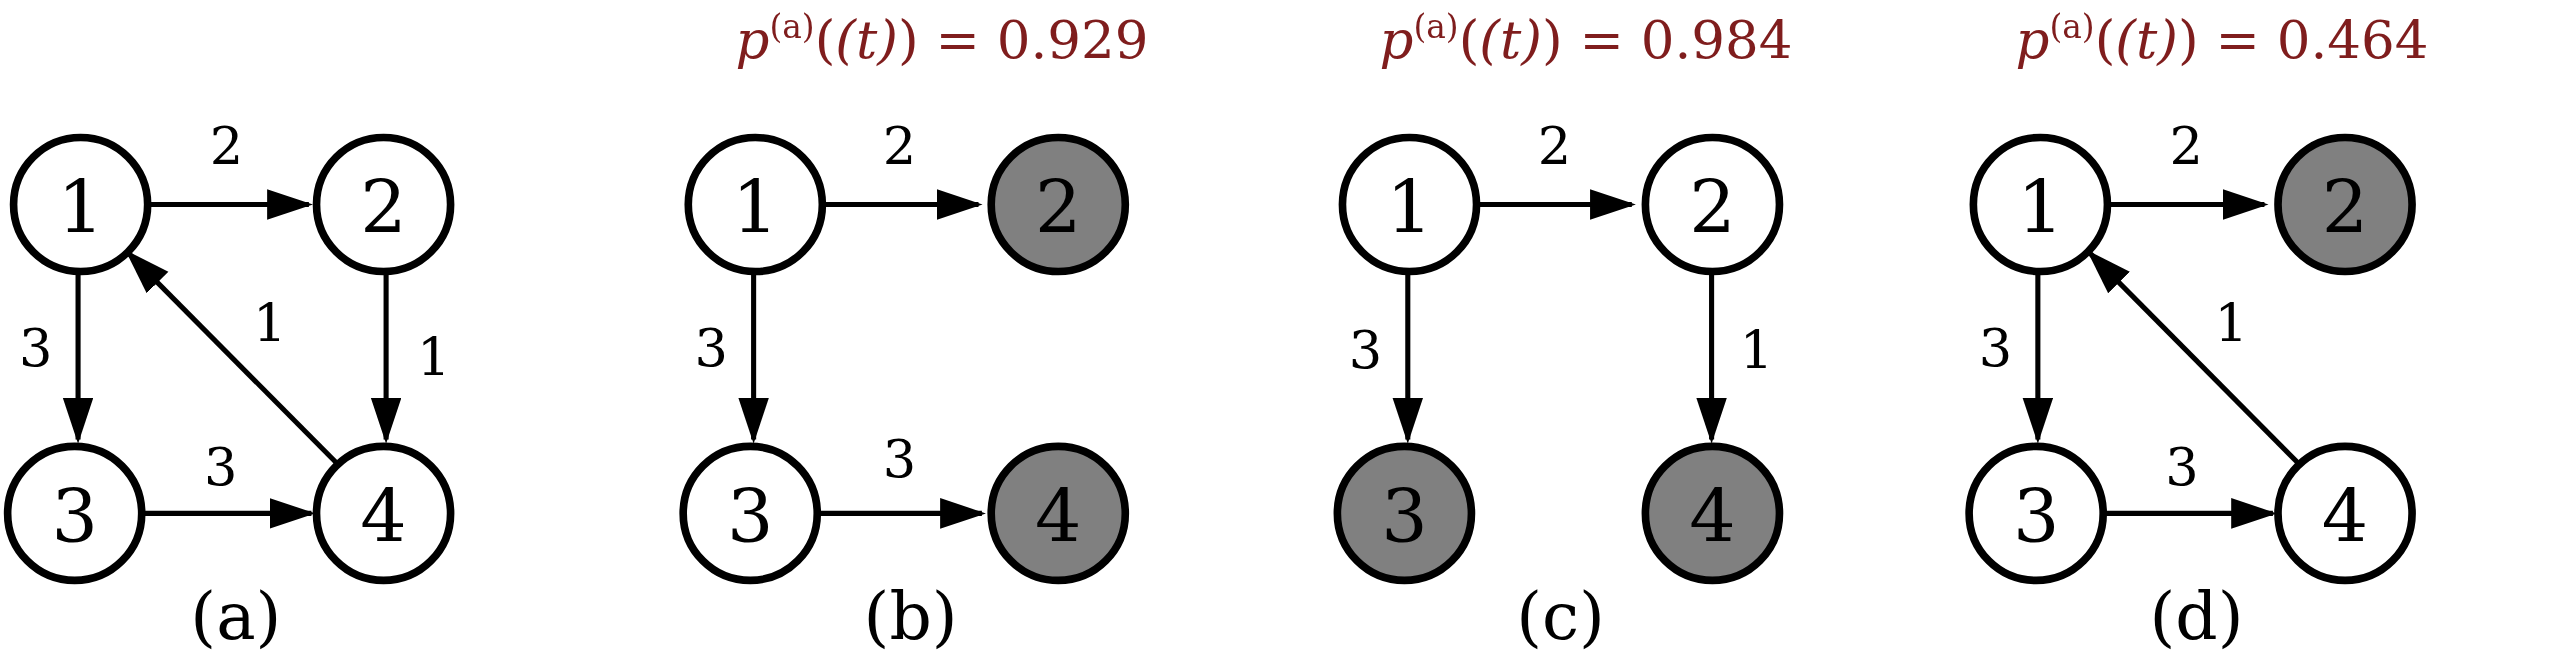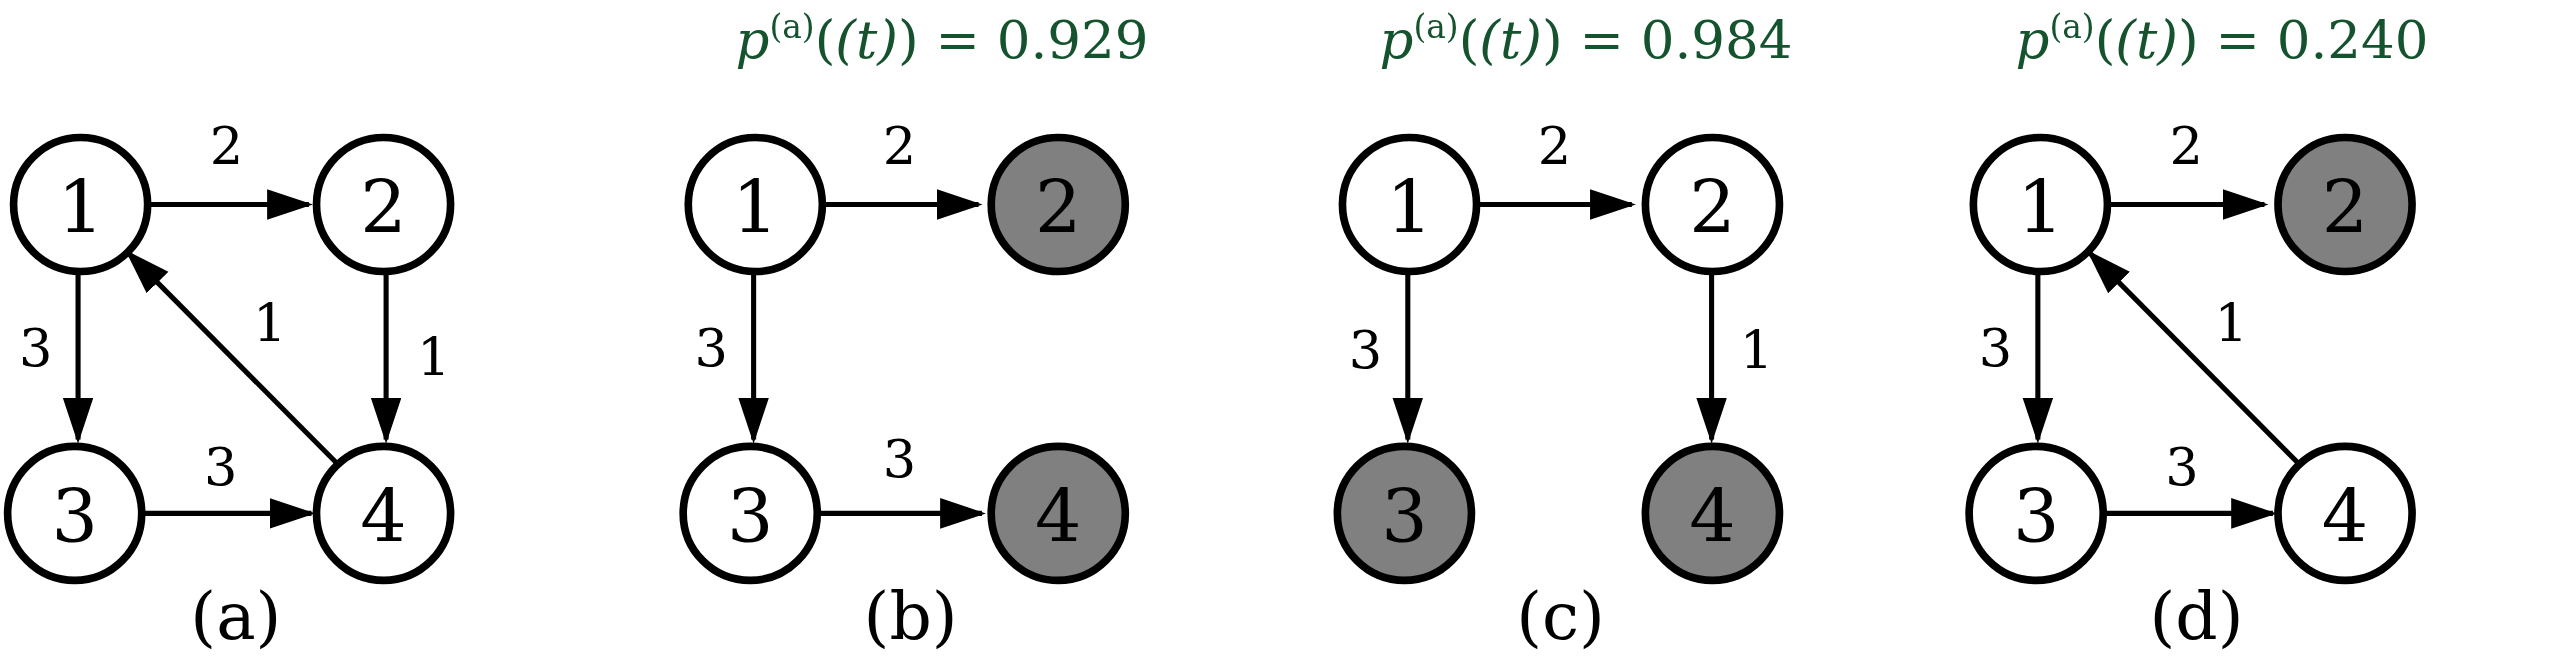--- a/index.html
+++ b/index.html
@@ -13,21 +13,21 @@
   .node-gray{fill:#808080;}
   .node-label{font-family:"DejaVu Serif","Liberation Serif",serif;
               font-size:86px;fill:#000;text-anchor:middle;dominant-baseline:central;}
   .edge-line{stroke:#000;stroke-width:6;fill:none;}
   .edge-label{font-family:"DejaVu Serif","Liberation Serif",serif;
               font-size:62px;fill:#000;text-anchor:middle;dominant-baseline:central;}
   .panel-caption{font-family:"DejaVu Serif","Liberation Serif",serif;
                  font-size:78px;fill:#000;text-anchor:middle;dominant-baseline:central;}
   .title{position:absolute;top:8.5px;width:100%;text-align:center;
          font-family:"DejaVu Serif","Liberation Serif",serif;
-         font-size:53px;color:#14532d;white-space:nowrap;}
+         font-size:53px;color:#7f1d1d;white-space:nowrap;}
   .mathi{font-style:italic;}
   .sup{font-size:0.62em;vertical-align:0.62em;font-style:normal;}
   .paren{font-style:normal;}
 </style>
 </head>
 <body>
 
 <div id="figure">
 
   <div class="panel" style="left:0px;width:594px;">
@@ -148,21 +148,21 @@
         <circle class="node-circle node-gray" cx="499" cy="605" r="79"></circle>
         <text class="node-label" x="499" y="609">4</text>
       </g>
 
       <text class="panel-caption" x="320" y="726">(c)</text>
     </svg>
   </div>
 
   <div class="panel" style="left:1925px;width:594px;">
     <div class="title" style="left:0;top:6.8px;">
-      <span class="mathi">p</span><span class="sup">(a)</span><span class="paren">(<span class="mathi" style="font-style:italic;">(t)</span>)</span>&nbsp;<span>=</span>&nbsp;<span>0.240</span>
+      <span class="mathi">p</span><span class="sup">(a)</span><span class="paren">(<span class="mathi" style="font-style:italic;">(t)</span>)</span>&nbsp;<span>=</span>&nbsp;<span>0.464</span>
     </div>
 
     <svg width="594" height="667" viewBox="0 0 700 786">
       <defs>
         <marker id="arwD" markerWidth="9" markerHeight="9" refX="8.2" refY="3" orient="auto" markerUnits="strokeWidth">
           <path d="M0,0 L9,3 L0,6 z" fill="#000"></path>
         </marker>
       </defs>
 
       <line class="edge-line" x1="218" y1="241" x2="400" y2="241" marker-end="url(#arwD)"></line>

